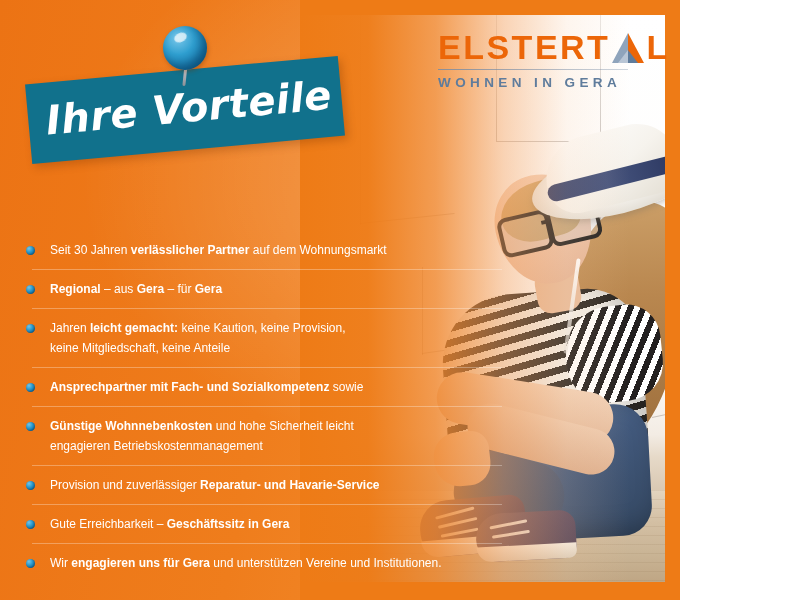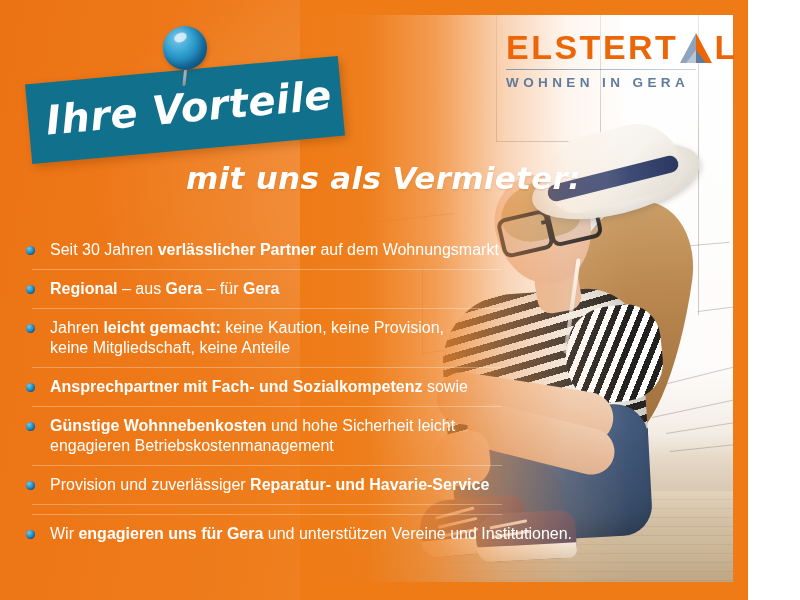--- a/index.html
+++ b/index.html
@@ -3,21 +3,21 @@
 <meta charset="utf-8">
 <title>Elstertal – Ihre Vorteile</title>
 <style>
   html, body {
     margin: 0;
     padding: 0;
     background: #ffffff;
   }
   #poster {
     position: relative;
-    width: 748px;
+    width: 680px;
     height: 600px;
     overflow: hidden;
     background: #ee7b16;
     font-family: "Liberation Sans", sans-serif;
     -webkit-font-smoothing: antialiased;
   }
 
   
   .bg-base {
     position: absolute;
@@ -320,21 +320,21 @@
     position: absolute;
     left: 22px;
     top: 240px;
     width: 560px;
   }
   .item {
     position: relative;
     padding: 0 0 0 28px;
     color: #ffffff;
     font-family: "Liberation Sans", sans-serif;
-    font-size: 16px;
+    font-size: 12px;
     line-height: 20px;
   }
   .item .dot {
     position: absolute;
     left: 4px;
     top: 6px;
     width: 9px;
     height: 9px;
     border-radius: 50%;
     background: radial-gradient(circle at 33% 28%, #73c4e8 0%, #2d9ccf 40%, #1a7cb0 75%, #115f8b 100%);
@@ -440,32 +440,32 @@
     <div class="banner-text">Ihre Vorteile</div>
   </div>
 
   <div class="pin">
     <div class="pin-needle"></div>
     <div class="pin-head">
       <div class="pin-gloss"></div>
     </div>
   </div>
 
-  <div class="subhead">mit uns als Vermieter:</div>
 
   <div class="list">
       <div class="item"><span class="dot"></span><span class="txt"><span>Seit 30 Jahren </span><b>verlässlicher Partner</b><span> auf dem Wohnungsmarkt</span></span></div>
       <div class="sep"></div>
       <div class="item"><span class="dot"></span><span class="txt"><b>Regional</b><span> – aus </span><b>Gera</b><span> – für </span><b>Gera</b></span></div>
       <div class="sep"></div>
       <div class="item two-line"><span class="dot"></span><span class="txt"><span>Jahren </span><b>leicht gemacht:</b><span> keine Kaution, keine Provision,</span><br><span>keine Mitgliedschaft, keine Anteile</span></span></div>
       <div class="sep"></div>
       <div class="item two-line"><span class="dot"></span><span class="txt"><b>Ansprechpartner mit Fach- und Sozialkompetenz</b><span> sowie</span><br></span></div>
       <div class="sep"></div>
       <div class="item two-line"><span class="dot"></span><span class="txt"><b>Günstige Wohnnebenkosten</b><span> und hohe Sicherheit leicht</span><br><span>engagieren Betriebskostenmanagement</span></span></div>
       <div class="sep"></div>
       <div class="item"><span class="dot"></span><span class="txt"><span>Provision und zuverlässiger </span><b>Reparatur- und Havarie-Service</b></span></div>
       <div class="sep"></div>
+      <div class="item"><span class="dot"></span><span class="txt"><span>Gute Erreichbarkeit – </span><b>Geschäftssitz in Gera</b></span></div>
       <div class="sep"></div>
       <div class="item"><span class="dot"></span><span class="txt"><span>Wir </span><b>engagieren uns für Gera</b><span> und unterstützen Vereine und Institutionen.</span></span></div>
     </div>
 
 </div>
 
 </body></html>

